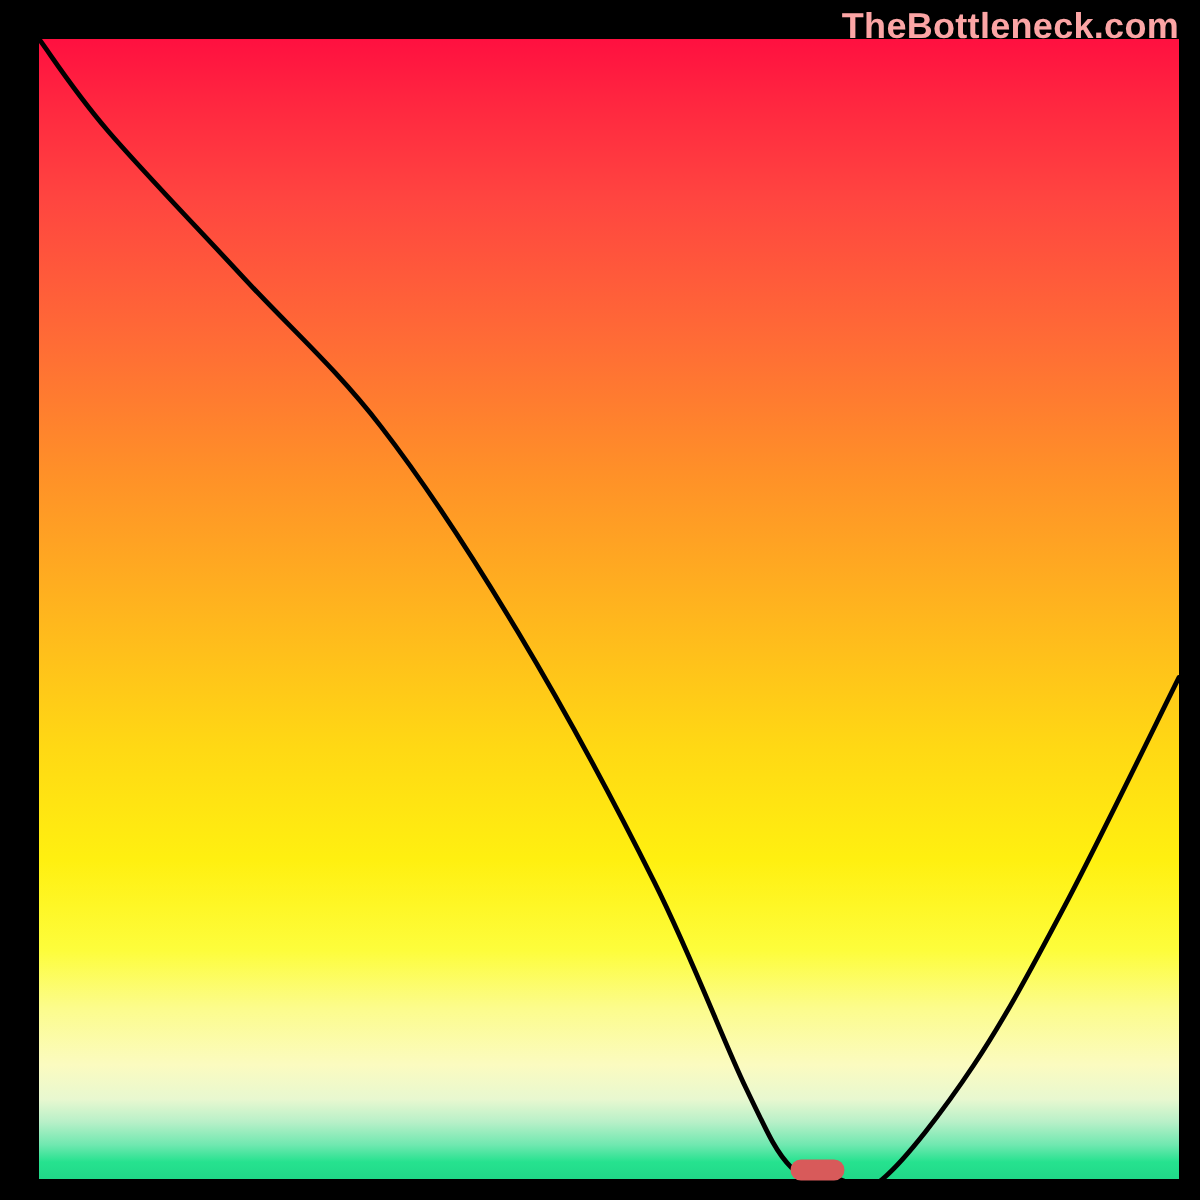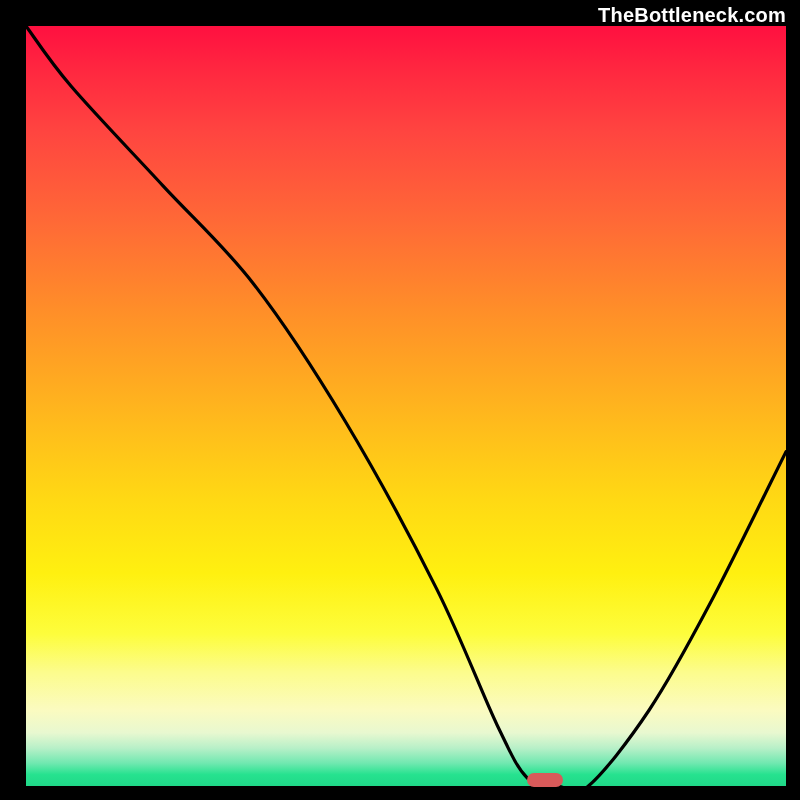--- a/index.html
+++ b/index.html
@@ -41,23 +41,23 @@
       #b8f0c8 95%,
       #70e8b0 97%,
       #26e28f 98.5%,
       #20d888 100%
     );
   }
   .watermark {
     position: absolute;
     top: 4px;
     right: 14px;
-    font-size: 20px;
+    font-size: 24px;
     font-weight: 600;
-    color: #ffffff;
+    color: #fca5a5;
     letter-spacing: 0.2px;
     user-select: none;
   }
   svg.curve {
     position: absolute;
     left: 14px;
     top: 2px;
     width: 760px;
     height: 760px;
   }

